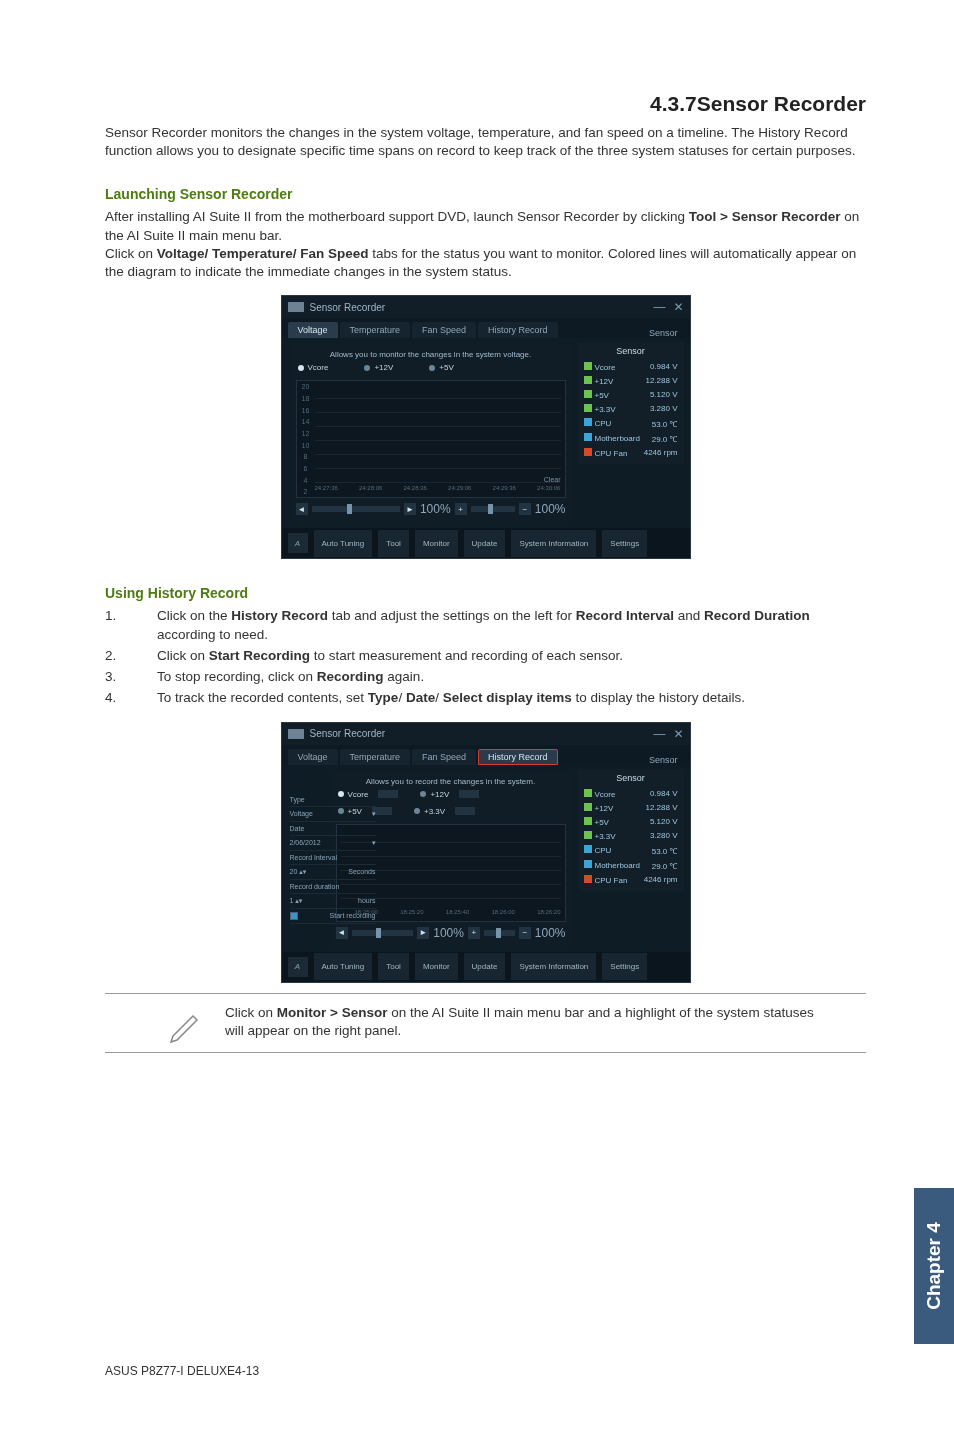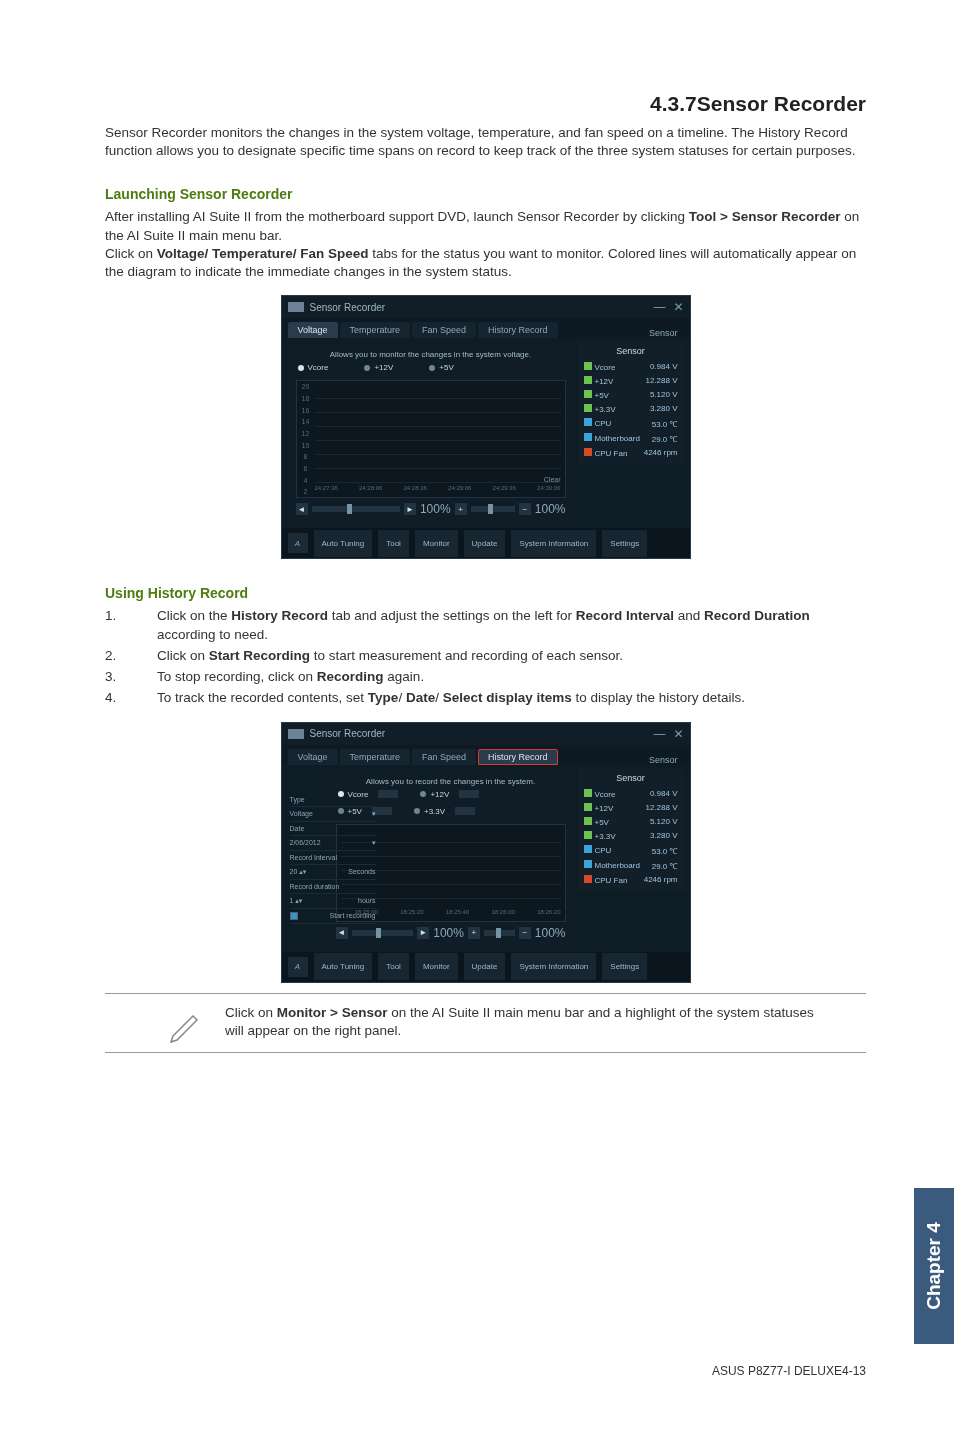--- a/index.html
+++ b/index.html
@@ -149,21 +149,21 @@
     position:absolute; right:0; top:1188px; width:40px; height:156px;
     background:#3a5b7d;
     display:flex; align-items:center; justify-content:center;
   }
   .chapter-tab span{
     transform: rotate(-90deg);
     color:#fff; font-weight:bold; font-size:19px; white-space:nowrap;
   }
   .footer {
     position:absolute; left:105px; right:88px; bottom:60px;
-    display:flex; justify-content:flex-end;
+    display:flex; justify-content:flex-start;
     font-size:12px; color:#333; border-top: 0;
   }
   hr.note-rule { border:none; border-top:1px solid #999; margin:6px 0 10px 0;}
 </style>
 </head>
 <body>
 
 <div class="content">
   <h2 class="section">
     <span class="section-num">4.3.7</span><span>Sensor Recorder</span>

